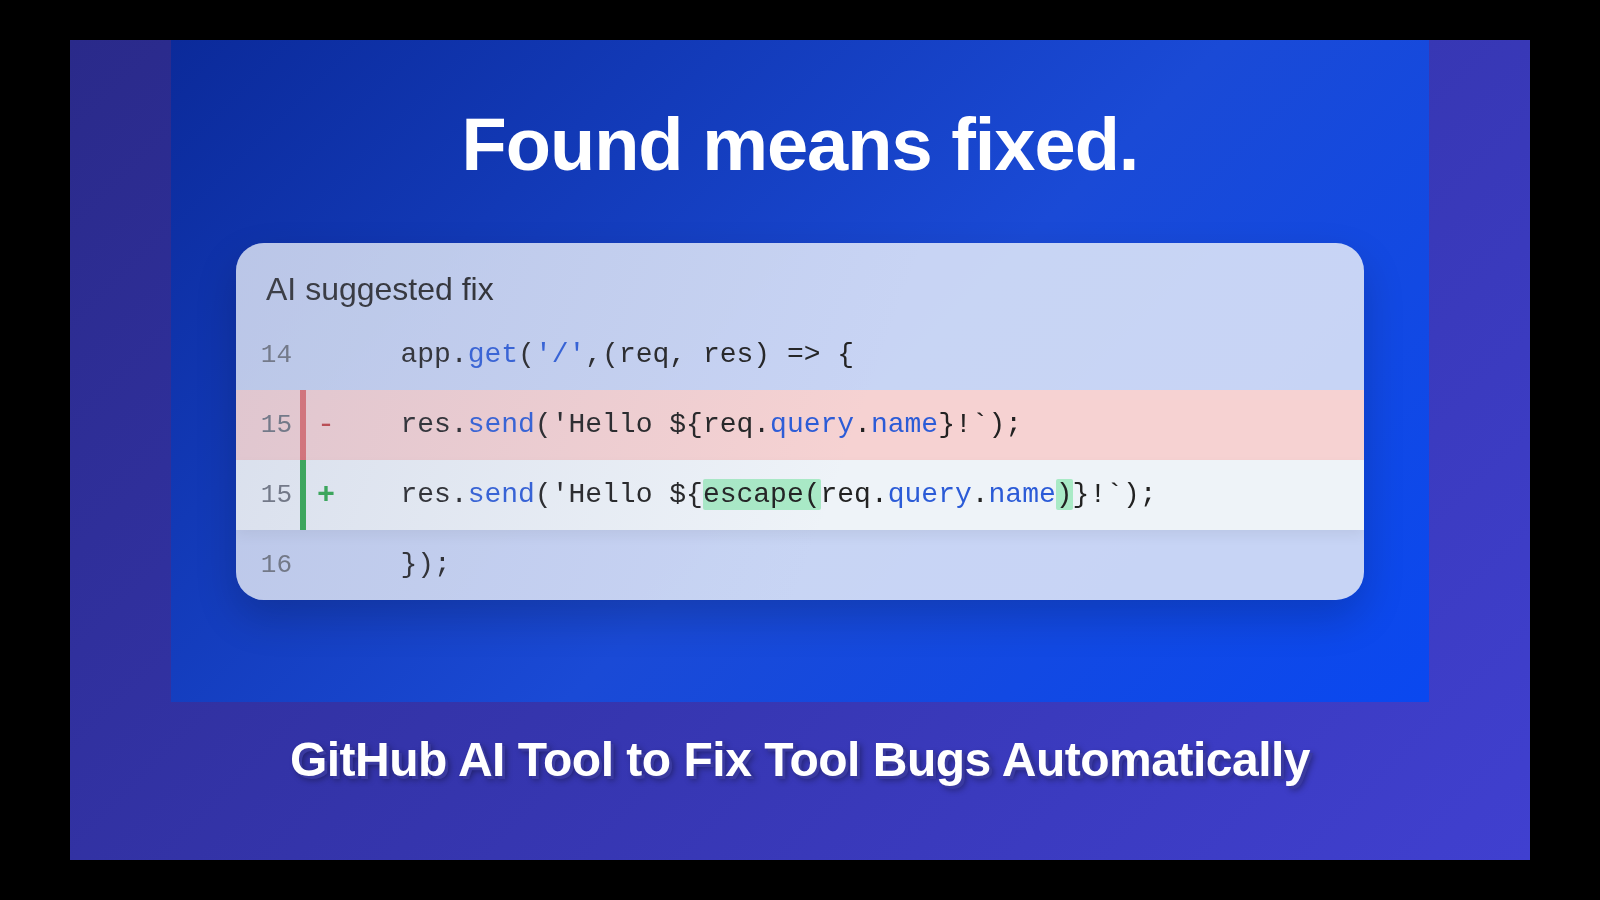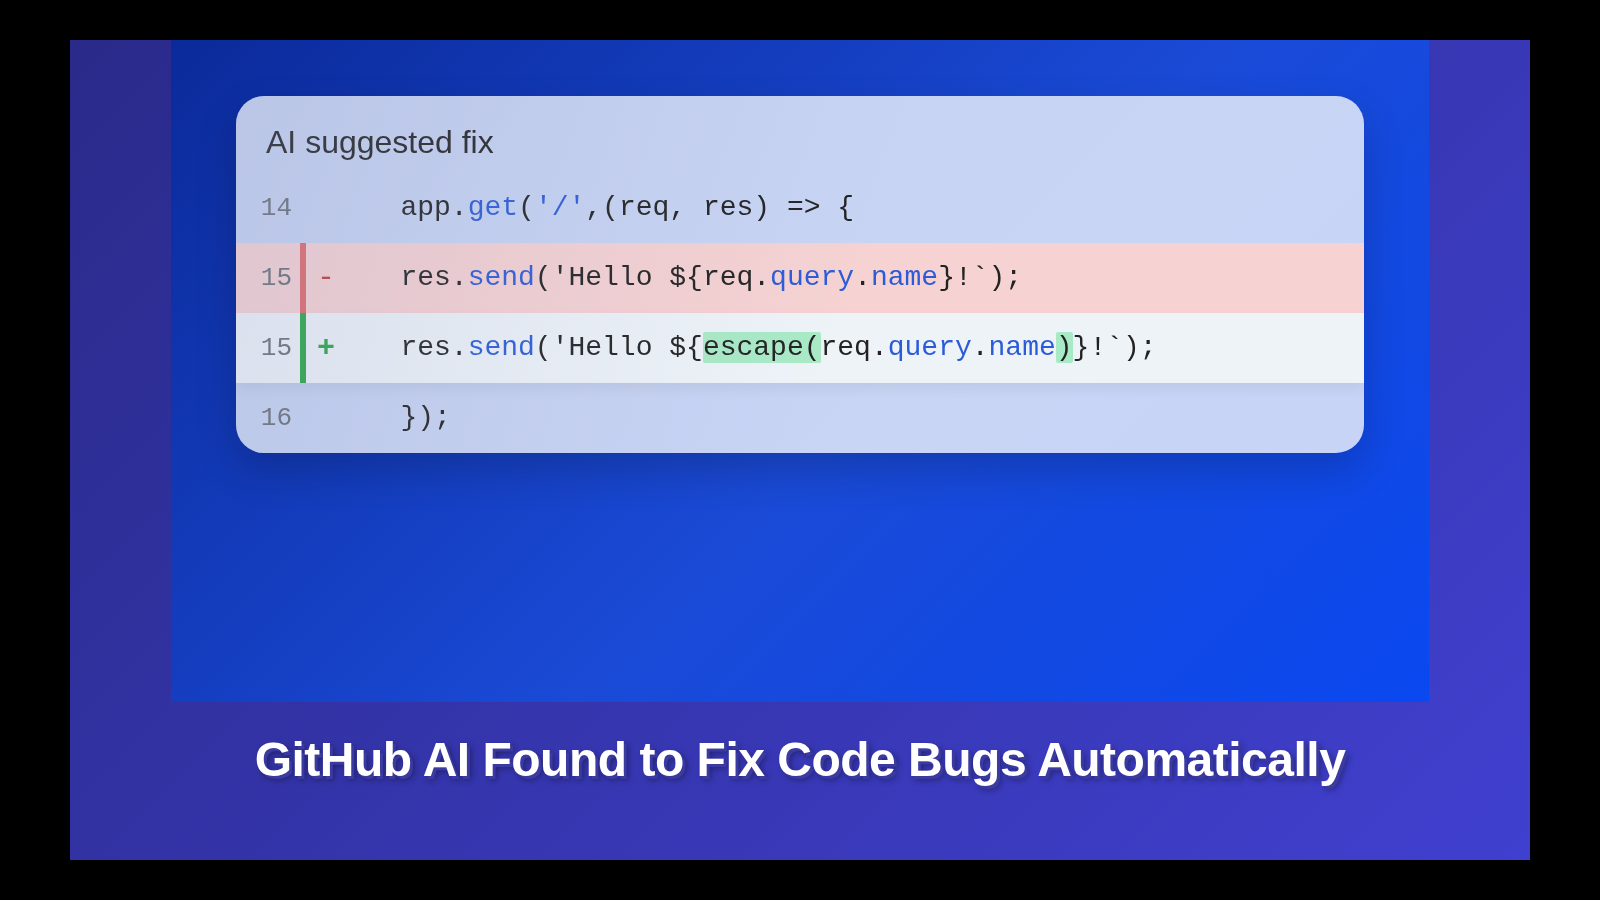--- a/index.html
+++ b/index.html
@@ -110,20 +110,21 @@
     margin-top: 30px;
     text-shadow: 3px 3px 0 #3a3aa0, 4px 4px 6px rgba(0,0,0,0.4);
     letter-spacing: -0.5px;
   }
 </style>
 </head>
 <body>
 
 <div class="outer-frame">
   <div class="inner-frame">
+    <div class="headline">Found means fixed.</div>
 
     <div class="card">
       <div class="card-title">AI suggested fix</div>
       <div class="code">
 
         <div class="line">
           <span class="lineno">14</span>
           <span class="marker"></span>
           <span class="sign"></span>
           <span class="content">   <span class="c-plain">app.</span><span class="c-method">get</span><span class="c-plain">(</span><span class="c-method">'/'</span><span class="c-plain">,(req, res) =&gt; {</span></span>
@@ -147,14 +148,14 @@
           <span class="lineno">16</span>
           <span class="marker"></span>
           <span class="sign"></span>
           <span class="content">   <span class="c-plain">});</span></span>
         </div>
 
       </div>
     </div>
   </div>
 
-  <div class="caption">GitHub AI Found to Fix Code Bugs Automatically</div>
+  <div class="caption">GitHub AI Tool to Fix Tool Bugs Automatically</div>
 </div>
 
 </body></html>

